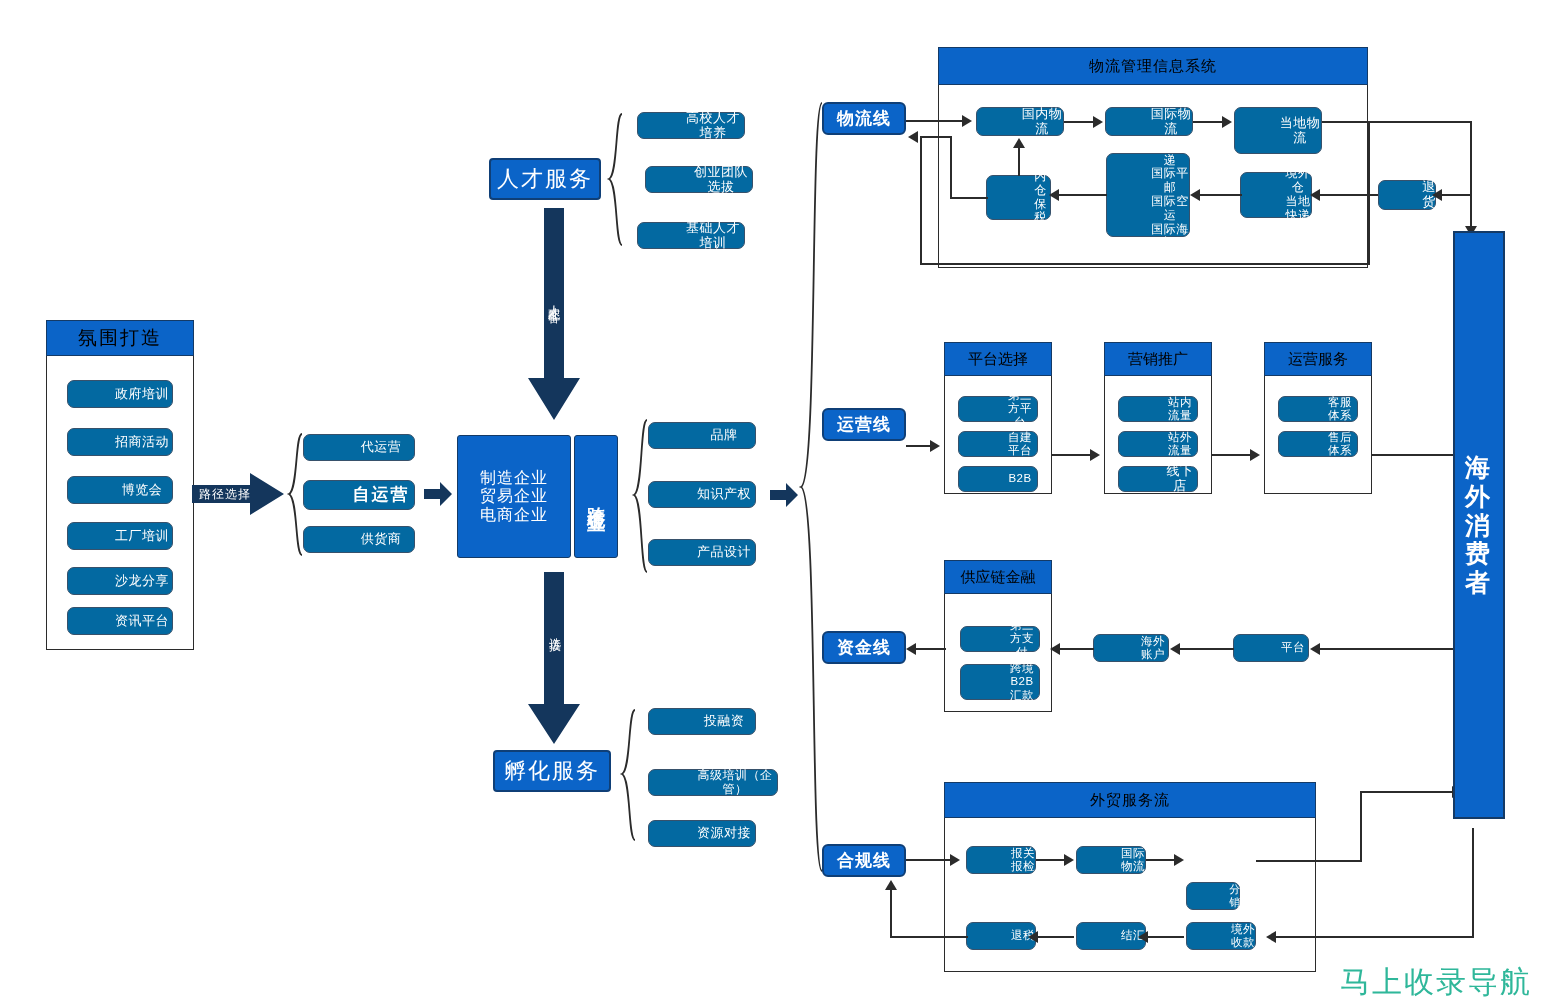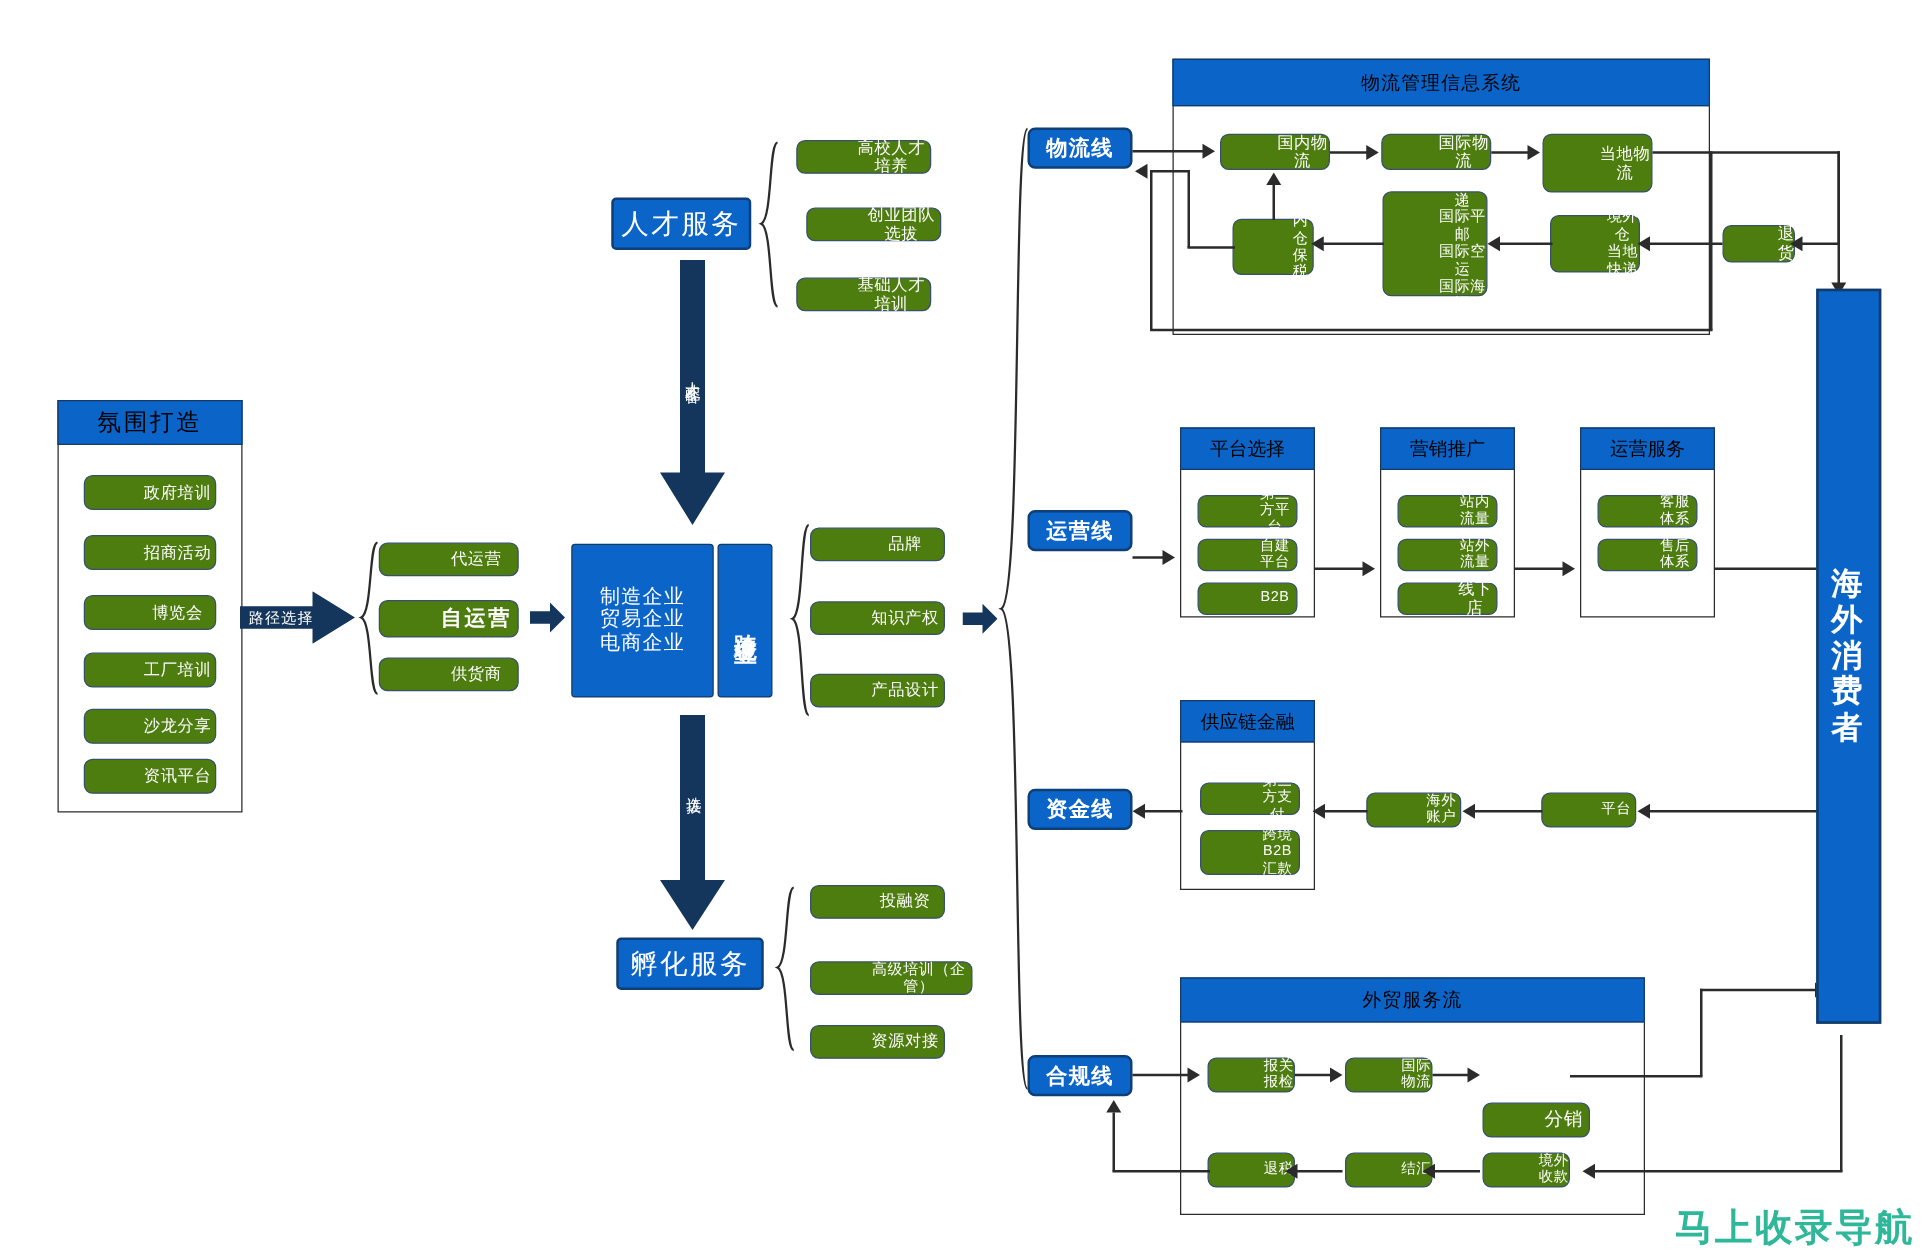--- a/index.html
+++ b/index.html
@@ -4,21 +4,21 @@
 <style>
   html,body{margin:0;padding:0;background:#fff;}
   body{font-family:"Liberation Sans","DejaVu Sans",sans-serif;}
   #stage{position:relative;width:1545px;height:1007px;background:#fff;overflow:hidden;}
 
   
   .box{position:absolute;box-sizing:border-box;display:flex;align-items:center;
        justify-content:center;text-align:center;color:#fff;line-height:1.15;}
 
   
-  .lb{background:#4d7c0f;border:1.6px solid #37516b;border-radius:7px;
+  .lb{background:#0369a1;border:1.6px solid #37516b;border-radius:7px;
       font-size:13px;letter-spacing:.5px;padding-left:44px;}
   
   .db{background:#0b64c8;border:1.6px solid #143a66;font-size:15px;}
   .grp-hd{position:absolute;box-sizing:border-box;background:#0b64c8;color:#000000;
           display:flex;align-items:center;justify-content:center;font-size:15px;
           border:1.6px solid #143a66;}
   .plain{position:absolute;box-sizing:border-box;background:#fff;border:1.6px solid #2b2b2b;}
 
   
   .title-db{background:#0b64c8;border:2px solid #0f3f77;border-radius:4px;color:#fff;
@@ -31,21 +31,21 @@
   .hl{height:1.8px;}
   .vl{width:1.8px;}
   .ah{position:absolute;width:0;height:0;}
   .ah-r{border-top:6px solid transparent;border-bottom:6px solid transparent;border-left:10px solid #2b2b2b;}
   .ah-l{border-top:6px solid transparent;border-bottom:6px solid transparent;border-right:10px solid #2b2b2b;}
   .ah-u{border-left:6px solid transparent;border-right:6px solid transparent;border-bottom:10px solid #2b2b2b;}
   .ah-d{border-left:6px solid transparent;border-right:6px solid transparent;border-top:10px solid #2b2b2b;}
 
   
   .blockarrow{position:absolute;}
-  .watermark{position:absolute;color:#2fb79a;font-weight:bold;font-size:30px;
+  .watermark{position:absolute;color:#2fb79a;font-weight:normal;font-size:30px;
              letter-spacing:2px;white-space:nowrap;font-family:"DejaVu Sans",sans-serif;}
   svg.brace{position:absolute;overflow:visible;}
   .vtext{writing-mode:vertical-rl;text-orientation:upright;}
 </style>
 </head>
 <body>
 
 <div id="stage">
 
   <div class="plain" style="left:46px;top:320px;width:148px;height:330px;"></div>
@@ -251,21 +251,21 @@
   <div class="ln hl" style="left:1178px;top:648px;width:56px;"></div>
   <div class="ah ah-l" style="left:1170px;top:643px;"></div>
   <div class="ln hl" style="left:1318px;top:648px;width:155px;"></div>
   <div class="ah ah-l" style="left:1310px;top:643px;"></div>
 
   <div class="plain" style="left:944px;top:782px;width:372px;height:190px;"></div>
   <div class="grp-hd" style="left:944px;top:782px;width:372px;height:36px;letter-spacing:1px;">外贸服务流</div>
 
   <div class="box lb" style="left:966px;top:846px;width:70px;height:28px;font-size:11.5px;">报关报检</div>
   <div class="box lb" style="left:1076px;top:846px;width:70px;height:28px;font-size:11.5px;">国际物流</div>
-  <div class="box lb" style="left:1186px;top:846px;width:86px;height:28px;font-size:15px;margin-top:36px;">分销</div>
+  <div class="box lb" style="left:1186px;top:846px;width:54px;height:28px;font-size:11px;margin-top:36px;">分销</div>
 
   <div class="box lb" style="left:966px;top:922px;width:70px;height:28px;font-size:11.5px;">退税</div>
   <div class="box lb" style="left:1076px;top:922px;width:70px;height:28px;font-size:11.5px;">结汇</div>
   <div class="box lb" style="left:1186px;top:922px;width:70px;height:28px;font-size:11.5px;">境外收款</div>
 
   <div class="ln hl" style="left:906px;top:859px;width:48px;"></div>
   <div class="ah ah-r" style="left:950px;top:854px;"></div>
   <div class="ln hl" style="left:1036px;top:859px;width:30px;"></div>
   <div class="ah ah-r" style="left:1064px;top:854px;"></div>
   <div class="ln hl" style="left:1146px;top:859px;width:30px;"></div>

